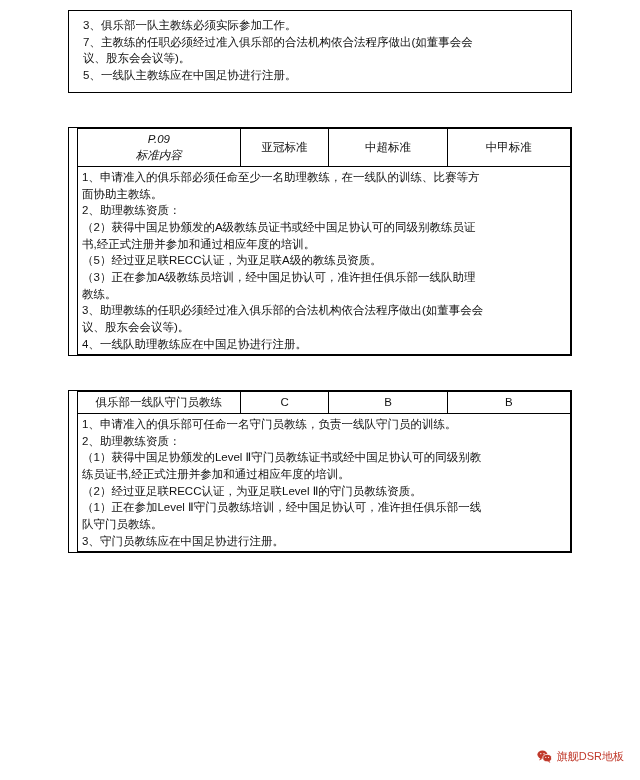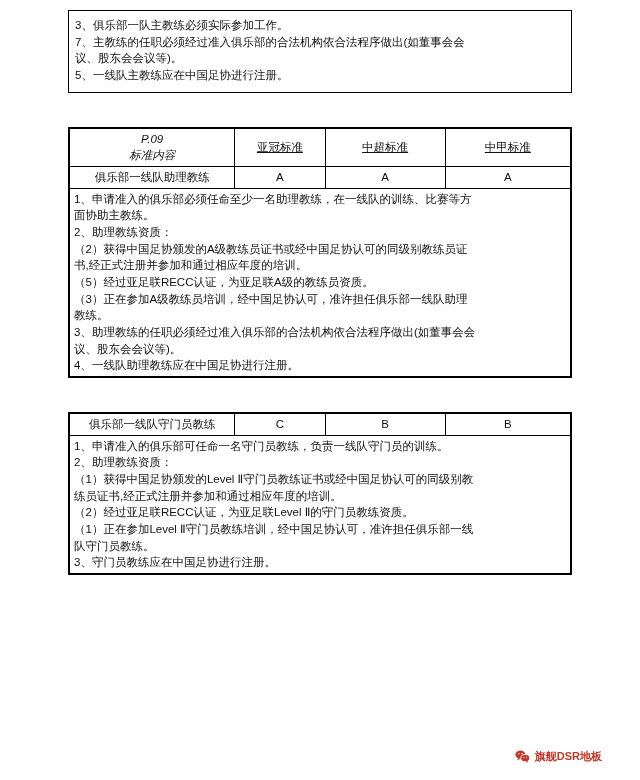--- a/index.html
+++ b/index.html
@@ -23,20 +23,21 @@
     padding: 10px 68px 0 68px;
   }
 
   
   .block {
     border: 1px solid #000;
     width: 100%;
     box-sizing: border-box;
     background: #fff;
     margin-bottom: 0;
+    padding-left: 8px;
   }
 
   table.tbl {
     border-collapse: collapse;
     width: 100%;
     table-layout: fixed;
   }
   table.tbl td {
     border: 1px solid #000;
     padding: 2px 4px;
@@ -47,21 +48,20 @@
   td.hdr-title {
     text-align: center;
     font-size: 11.5px;
     line-height: 1.5;
     padding: 5px 4px;
     font-style: italic;
   }
   td.hdr-col {
     text-align: center;
     font-size: 11.5px;
-    text-decoration: underline;
   }
   td.row-label {
     text-align: center;
     font-size: 11.5px;
     padding: 4px;
   }
   td.grade {
     text-align: center;
     font-size: 11.5px;
     padding: 4px;
@@ -82,28 +82,28 @@
   
   .gap-1 { height: 34px; }
   .gap-2 { height: 34px; }
 
   
   .top-block td.body-cell { padding: 6px 6px 8px 6px; }
 
   
   .footer-badge {
     position: absolute;
-    right: 38px;
+    right: 16px;
     bottom: 16px;
     display: flex;
     align-items: center;
     gap: 5px;
     font-size: 11px;
     color: #c0392b;
-    font-weight: bold;
+    font-weight: normal;
   }
   .wechat-icon {
     width: 15px;
     height: 13px;
     position: relative;
     display: inline-block;
   }
   .wechat-icon svg { display:block; }
 </style>
 </head>
@@ -138,26 +138,20 @@
       </colgroup>
       <tbody>
           <tr>
         <td class="hdr-title">
           <span class="p09-label-line1">P.09</span>
           <span class="p09-label-line2">标准内容</span>
         </td>
         <td class="hdr-col">亚冠标准</td>
         <td class="hdr-col">中超标准</td>
         <td class="hdr-col">中甲标准</td>
-      </tr>
-      <tr>
-        <td class="row-label">俱乐部一线队助理教练</td>
-        <td class="grade">A</td>
-        <td class="grade">A</td>
-        <td class="grade">A</td>
       </tr>
       <tr>
         <td class="body-cell" colspan="4">
           <p>1、申请准入的俱乐部必须任命至少一名助理教练，在一线队的训练、比赛等方</p>
           <p>面协助主教练。</p>
           <p>2、助理教练资质：</p>
           <p>（2）获得中国足协颁发的A级教练员证书或经中国足协认可的同级别教练员证</p>
           <p>书,经正式注册并参加和通过相应年度的培训。</p>
           <p>（5）经过亚足联RECC认证，为亚足联A级的教练员资质。</p>
           <p>（3）正在参加A级教练员培训，经中国足协认可，准许担任俱乐部一线队助理</p>

